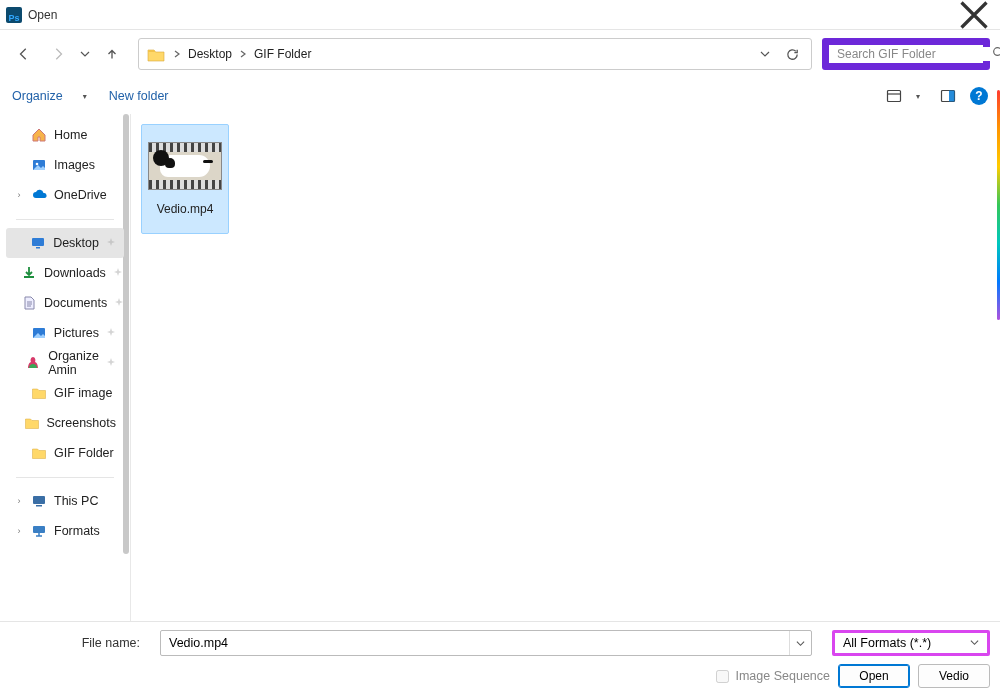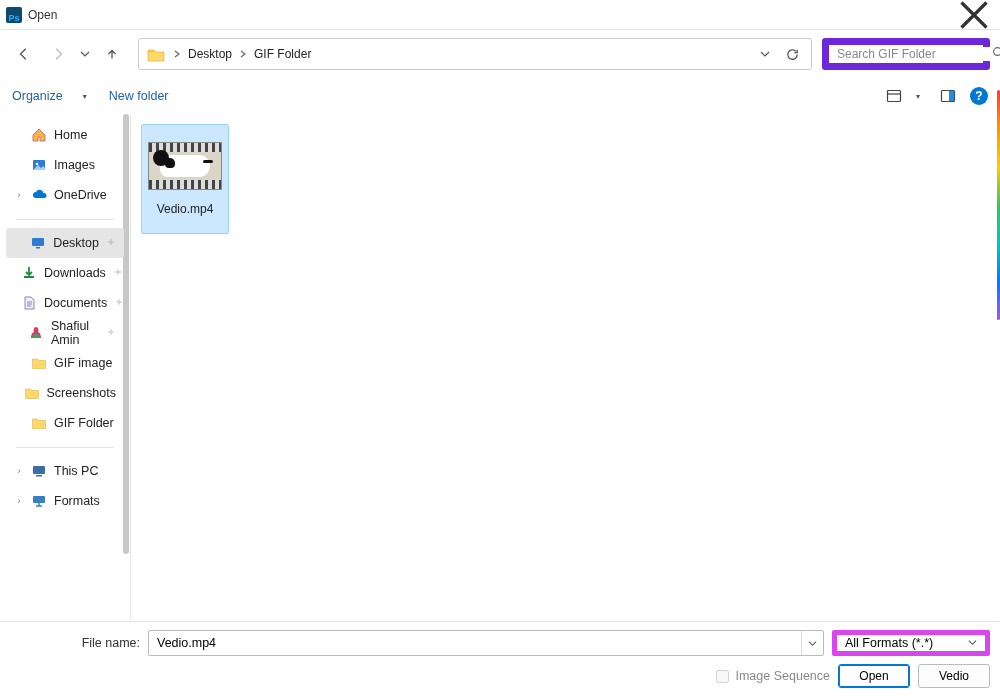--- a/index.html
+++ b/index.html
@@ -73,27 +73,27 @@
   .cat-body::before { content:''; position:absolute; left:-7px; top:-5px; width:16px; height:16px; background:#111; border-radius:50%; }
   .cat-body::after { content:''; position:absolute; left:5px; top:3px; width:10px; height:10px; background:#111; border-radius:50% 50% 40% 40%; }
   .cat-tail { position:absolute; right:-3px; bottom:14px; width:10px; height:3px; background:#111; border-radius:2px; }
   .file-label { font-size: 12px; color: #222; margin-top: 12px; text-align: center; }
 
   
   .color-stripe { position: absolute; right: 0; top: 90px; width: 3px; height: 230px; background: linear-gradient(#ff3b30,#ff9500,#ffcc00,#34c759,#00c7be,#007aff,#af52de); border-radius: 2px; }
 
   
   .bottom { border-top: 1px solid #e5e5e5; padding: 8px 10px 10px; }
-  .row { display: flex; align-items: center; gap: 8px; margin-bottom: 8px; }
+  .row { display: flex; align-items: center; gap: 20px; margin-bottom: 8px; }
   .row .label { width: 130px; text-align: right; font-size: 12.5px; color: #333; }
   .filename-field { flex: 1; height: 26px; border: 1px solid #bbb; border-radius: 2px; display: flex; align-items: center; }
   .filename-field input { border: none; outline: none; flex: 1; padding: 0 8px; font-size: 12.5px; }
   .filename-field .drop { width: 22px; height: 100%; display:flex; align-items:center; justify-content:center; color:#555; border-left:1px solid #ddd; cursor:pointer; }
   .filename-field .drop svg { width:9px;height:9px; }
-  .filter-select { width: 158px; height: 26px; border: 5px solid #d946ef; border-radius: 2px; display: flex; align-items: center; padding: 0 8px; font-size: 12.5px; cursor: pointer; }
+  .filter-select { width: 158px; height: 26px; border: 3px solid #d946ef; border-radius: 2px; display: flex; align-items: center; padding: 0 8px; font-size: 12.5px; cursor: pointer; }
   .filter-select .sel-caret { margin-left:auto; color:#555; }
   .filter-select .sel-caret svg { width:9px;height:9px; }
 
   .row2 { display: flex; align-items: center; justify-content: flex-end; gap: 8px; }
   .chk { display: flex; align-items: center; gap: 6px; font-size: 12.5px; color: #888; }
   .chk input { width:13px; height:13px; }
   .btn { width: 72px; height: 24px; border: 1px solid #bbb; background: #fdfdfd; border-radius: 3px; font-size: 12px; cursor: pointer; }
   .btn.primary { border-color: #0078d4; box-shadow: 0 0 0 1px #0078d4 inset; }
 
 </style>
@@ -258,24 +258,35 @@
             <path d="M6 7 H11 M6 9 H11 M6 11 H10" stroke="#88a" stroke-width="1"></path>
           </svg></span>
         <span>Documents</span>
         <span class="pin"><svg viewBox="0 0 10 10">
             <path d="M5 1 L6 4 L9 5 L6 6 L5 9 L4 6 L1 5 L4 4 Z" fill="currentColor" opacity="0.5"></path>
           </svg></span>
       </div>
       <div class="tree-item">
         <span class="expand"></span>
         <span class="tree-icon"><svg viewBox="0 0 16 16">
+            <rect x="2" y="3" width="12" height="10" rx="1" fill="#2e7cd6"></rect>
+            <path d="M3 12 L7 8 L10 11 L12 9 L14 11 V13 H3 Z" fill="#9fd0ff"></path>
+          </svg></span>
+        <span>Pictures</span>
+        <span class="pin"><svg viewBox="0 0 10 10">
+            <path d="M5 1 L6 4 L9 5 L6 6 L5 9 L4 6 L1 5 L4 4 Z" fill="currentColor" opacity="0.5"></path>
+          </svg></span>
+      </div>
+      <div class="tree-item">
+        <span class="expand"></span>
+        <span class="tree-icon"><svg viewBox="0 0 16 16">
             <path d="M8 2 C6 2 5 5 6 7 C3 8 3 13 3 13 H13 C13 13 13 8 10 7 C11 5 10 2 8 2" fill="#d73a6a"></path>
             <path d="M4 13 C4 10 6 9 8 9 C10 9 12 10 12 13" fill="#3aa757"></path>
           </svg></span>
-        <span>Shafiul Amin</span>
+        <span>Organize Amin</span>
         <span class="pin"><svg viewBox="0 0 10 10">
             <path d="M5 1 L6 4 L9 5 L6 6 L5 9 L4 6 L1 5 L4 4 Z" fill="currentColor" opacity="0.5"></path>
           </svg></span>
       </div>
       <div class="tree-item">
         <span class="expand"></span>
         <span class="tree-icon"><svg viewBox="0 0 16 16">
             <path d="M1.5 4 h5 l1.5 1.5 H14.5 v8 H1.5 z" fill="#ffd869" stroke="#d8a93a" stroke-width="0.5"></path>
           </svg></span>
         <span>GIF image</span>

